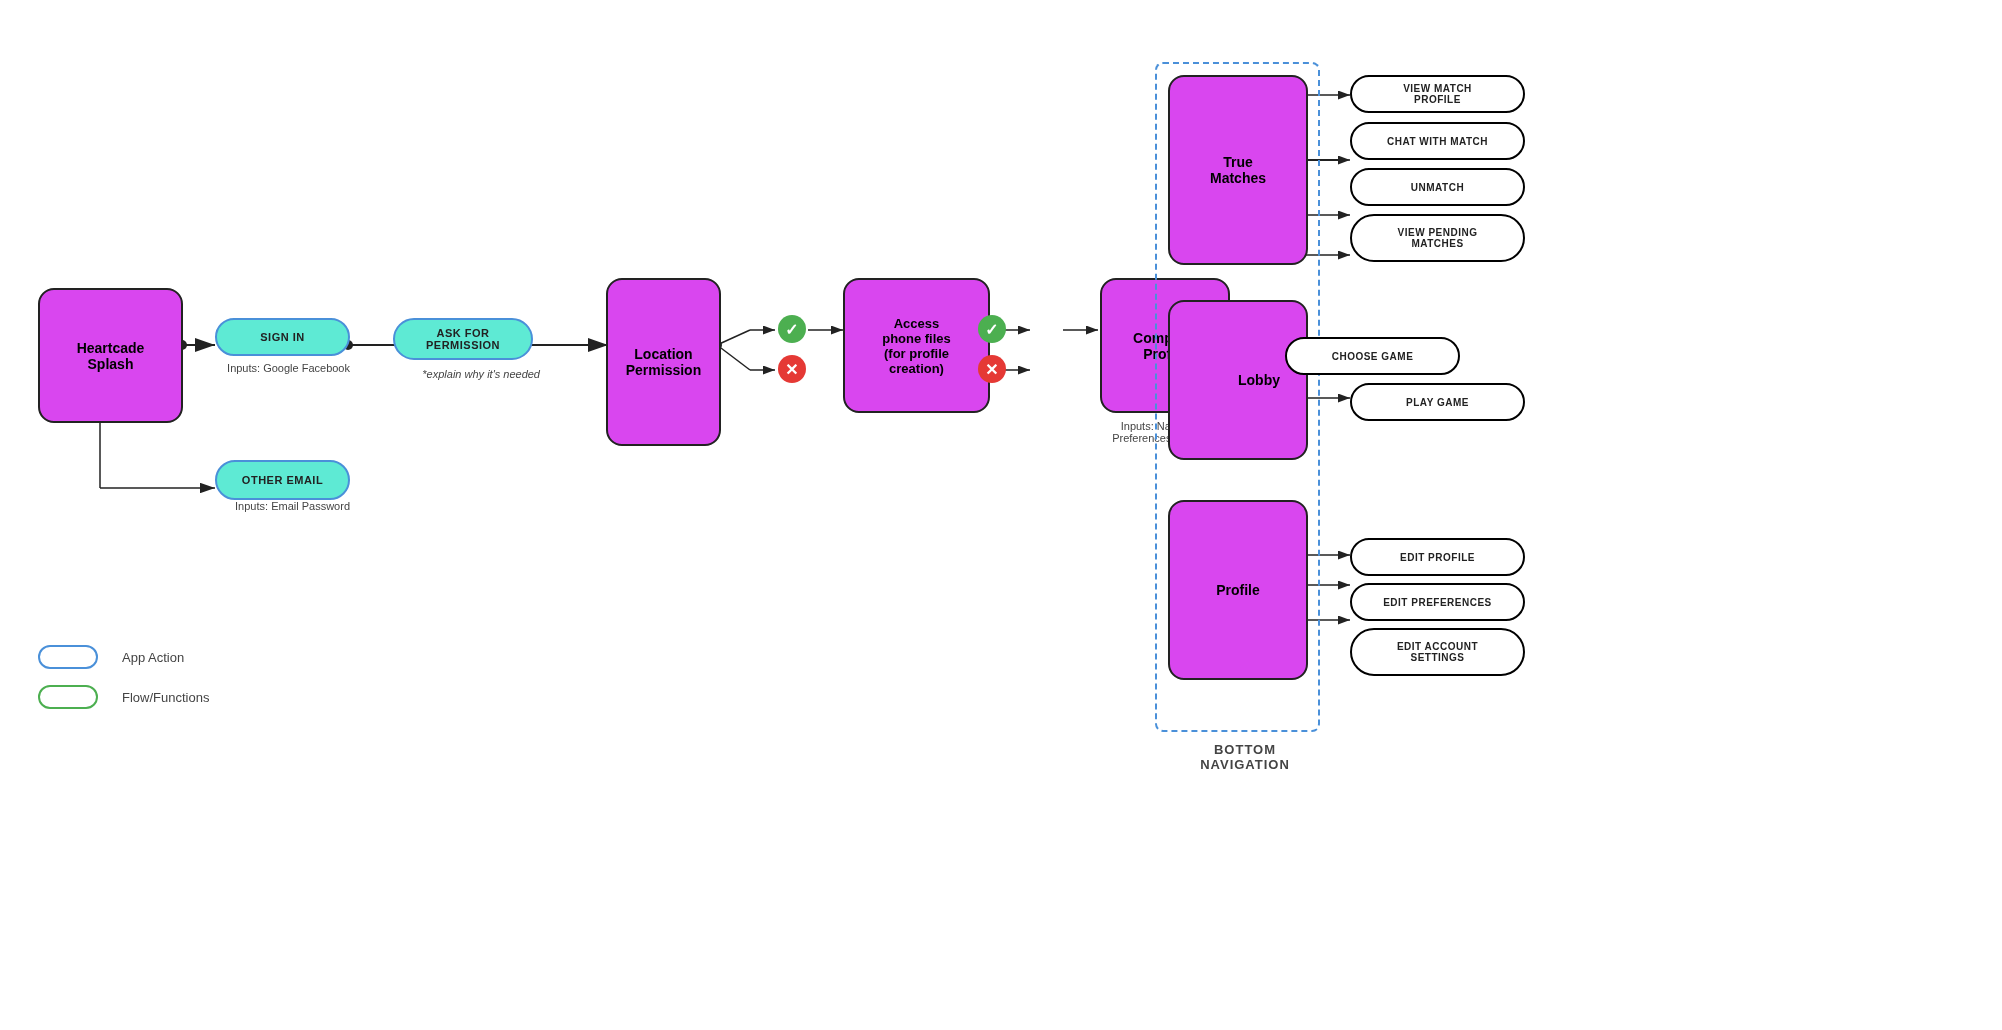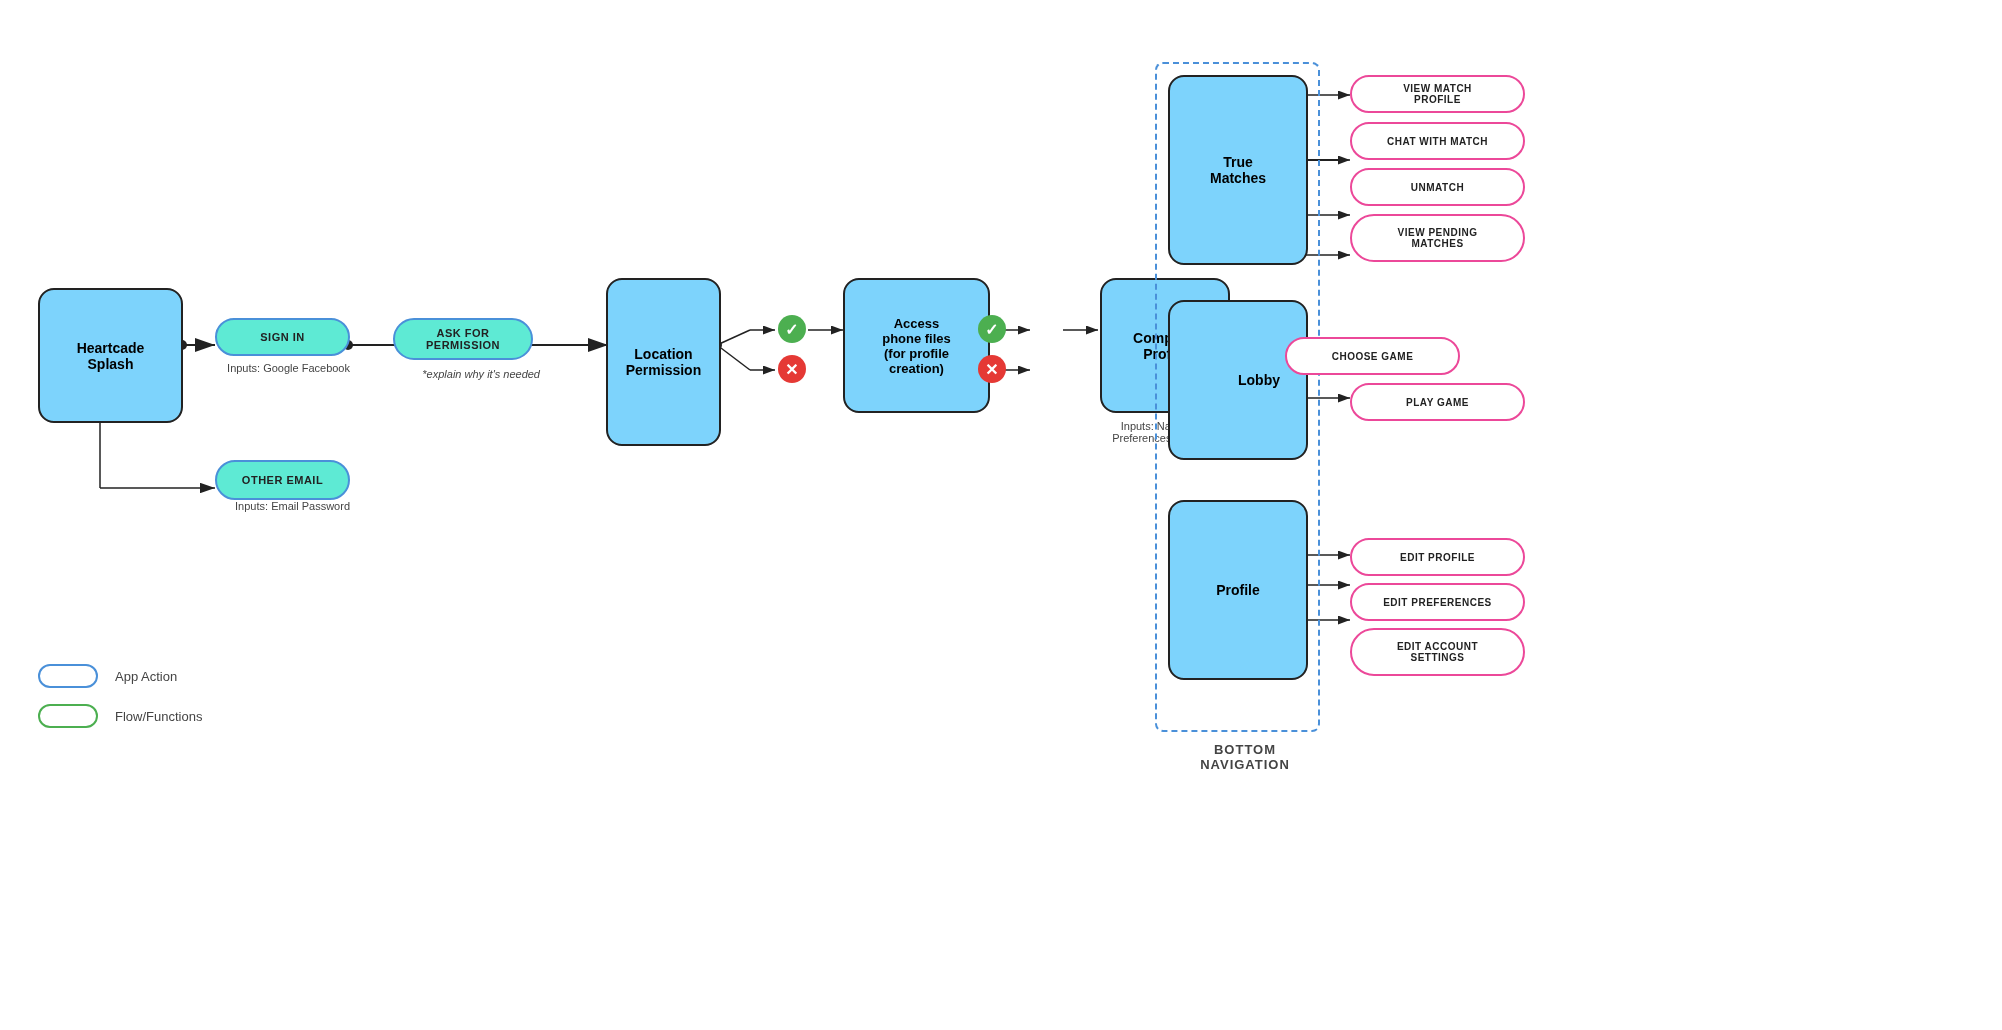--- a/index.html
+++ b/index.html
@@ -15,21 +15,21 @@
       position: absolute;
       top: 0; left: 0;
       width: 2002px;
       height: 1030px;
     }
     
     .screen-box {
       position: absolute;
       border: 2px solid #222;
       border-radius: 16px;
-      background: #7dd3fc;
+      background: #d946ef;
       display: flex;
       align-items: center;
       justify-content: center;
       text-align: center;
       font-size: 14px;
       font-weight: 600;
     }
     
     .btn-blue {
       position: absolute;
@@ -41,21 +41,21 @@
       justify-content: center;
       text-align: center;
       font-size: 11px;
       font-weight: 700;
       color: #222;
       letter-spacing: 0.5px;
     }
     
     .btn-green {
       position: absolute;
-      border: 2px solid #ec4899;
+      border: 2px solid #000000;
       border-radius: 30px;
       background: #fff;
       display: flex;
       align-items: center;
       justify-content: center;
       text-align: center;
       font-size: 10px;
       font-weight: 700;
       color: #222;
       letter-spacing: 0.5px;
@@ -81,24 +81,23 @@
     .dashed-box {
       position: absolute;
       border: 2.5px dashed #4a90d9;
       border-radius: 8px;
     }
     
     .legend-item {
       position: absolute;
       display: flex;
       align-items: center;
-      gap: 17px;
+      gap: 24px;
       font-size: 13px;
       color: #444;
-      margin-top: 19px;
     }
     .legend-blue-pill {
       width: 60px;
       height: 24px;
       border: 2.5px solid #4a90d9;
       border-radius: 30px;
       background: #fff;
     }
     .legend-green-pill {
       width: 60px;

